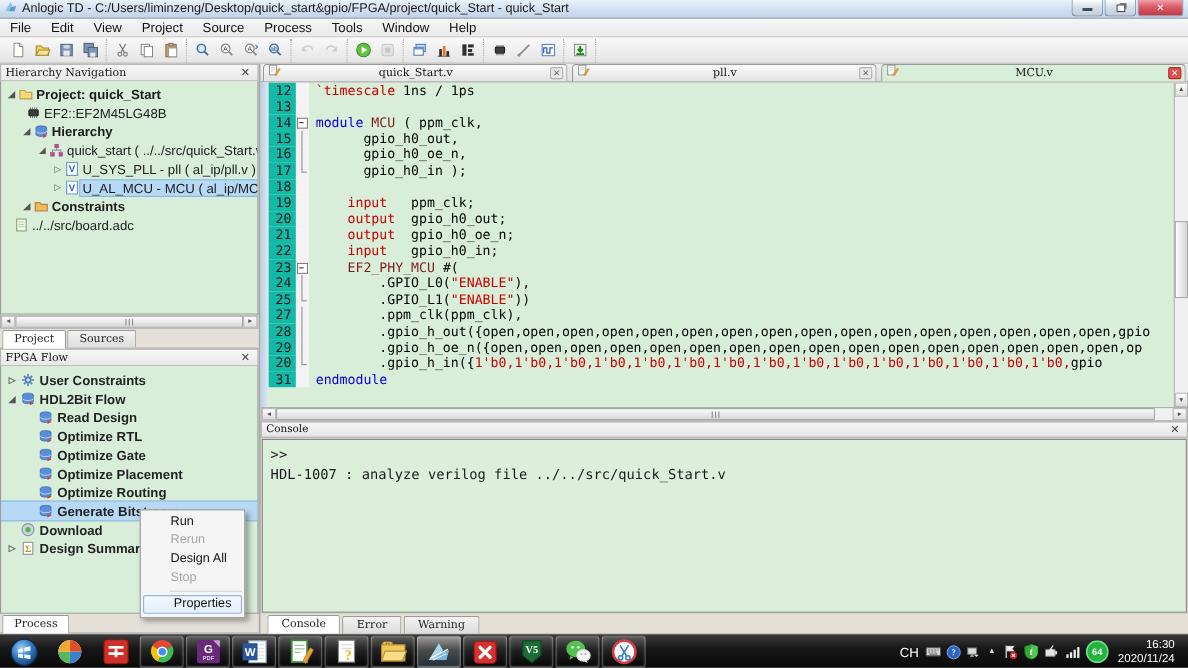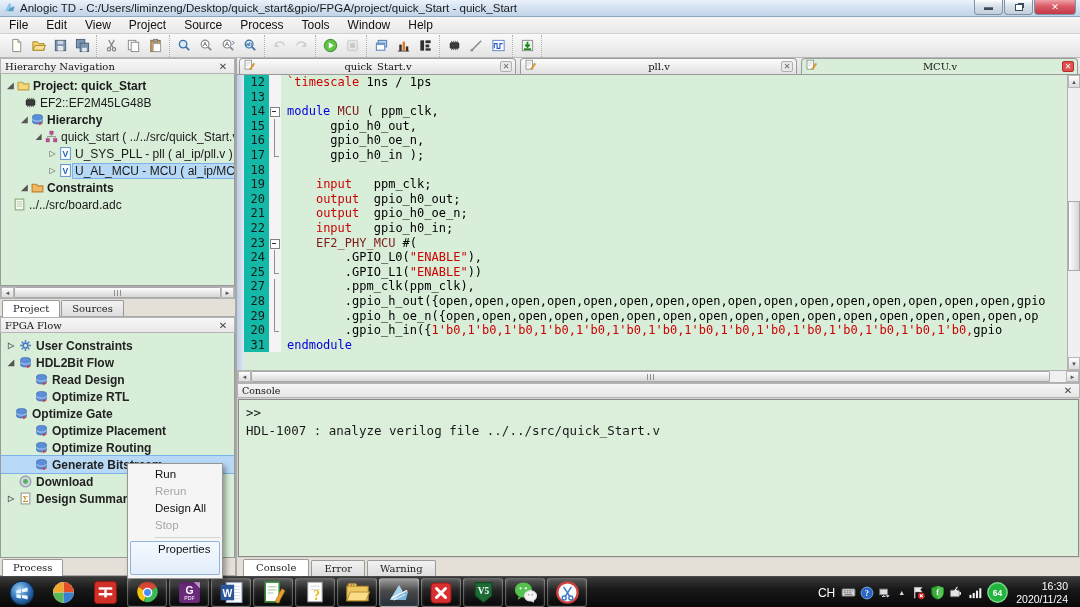--- a/index.html
+++ b/index.html
@@ -91,21 +91,21 @@
   .console-body { flex:1; background:#dcefdb; border:1px solid #8a8a8a; margin:1px; padding:4px 7px; font-family:"DejaVu Sans Mono",monospace; font-size:12.5px; color:#1a1a1a; }
   .console-body .cline { line-height:18px; white-space:pre; }
   .console-tabs { height:18px; display:flex; align-items:flex-end; background:#e4e0d8; padding-left:6px; }
   .ctab { font-family:"DejaVu Serif",serif; font-size:10px; padding:2px 12px; border:1px solid #9a9a9a; border-bottom:none; background:linear-gradient(#f2f2f2,#ddd); margin-right:2px; border-radius:2px 2px 0 0; color:#222; }
   .ctab.active { background:#fff; padding-bottom:3px; }
 
   
   .ctxmenu { position:absolute; left:127px; top:463px; width:96px; background:#f5f5f5; border:1px solid #979797; box-shadow:3px 3px 5px rgba(0,0,0,.35); z-index:60; padding:2px 0; }
   .cmi { height:17px; line-height:17px; font-size:11.5px; padding-left:27px; color:#111; }
   .cmi.disabled { color:#a6a6a6; }
-  .cmi.hl { margin:1px 2px; border:1px solid #8fb4dd; background:linear-gradient(#f4f9ff,#e2eefb); border-radius:2px; height:34px; line-height:15px; }
+  .cmi.hl { margin:1px 2px; border:1px solid #8fb4dd; background:linear-gradient(#f4f9ff,#e2eefb); border-radius:2px; height:17px; line-height:15px; }
   .cmsep { border-top:1px solid #d4d4d4; margin:3px 2px 3px 26px; }
 
   
   .taskbar { height:32px; background:linear-gradient(#3a3a3a,#181818 40%,#080808); border-top:1px solid #4a4a4a; display:flex; align-items:center; padding:0 2px; }
   .tb-app { width:40px; height:29px; margin:0 1px; display:flex; align-items:center; justify-content:center; border-radius:3px; }
   .tb-app.boxed { border:1px solid rgba(255,255,255,.3); background:linear-gradient(rgba(255,255,255,.18),rgba(255,255,255,.05) 45%,rgba(0,0,0,.25)); box-shadow:inset 0 0 3px rgba(255,255,255,.15); }
   .tb-app.active { background:linear-gradient(rgba(255,255,255,.5),rgba(255,255,255,.22) 45%,rgba(120,160,200,.25)); }
   .tb-start { width:38px; }
   .tray { margin-left:auto; display:flex; align-items:center; gap:4px; color:#fff; padding-right:4px; }
   .tray .ti { display:flex; align-items:center; justify-content:center; }
@@ -458,21 +458,21 @@
           <span class="ico" style="display: inline-flex;">
             <svg width="13" height="13" viewBox="0 0 12 12">
               <ellipse cx="6" cy="3" rx="4.5" ry="1.7" fill="#5a8ed8" stroke="#2a5aa8" stroke-width=".5"></ellipse>
               <path d="M1.5 3v5.5c0 .9 2 1.7 4.5 1.7s4.5-.8 4.5-1.7V3" fill="#5a8ed8" stroke="#2a5aa8" stroke-width=".5"></path>
               <path d="M1.5 5.8c0 .9 2 1.7 4.5 1.7s4.5-.8 4.5-1.7" fill="none" stroke="#cfe0f5" stroke-width=".7"></path>
               <path d="M7.5 8.2l3.5 1.6-3.5 1.6z" fill="#d04040"></path>
             </svg>
           </span>
           <span class="lbl">Optimize RTL</span>
         </div>
-        <div class="frow" style="">
+        <div class="frow" style="padding-left: 20px;">
           <span class="exp"></span>
           <span class="ico" style="display: inline-flex;">
             <svg width="13" height="13" viewBox="0 0 12 12">
               <ellipse cx="6" cy="3" rx="4.5" ry="1.7" fill="#5a8ed8" stroke="#2a5aa8" stroke-width=".5"></ellipse>
               <path d="M1.5 3v5.5c0 .9 2 1.7 4.5 1.7s4.5-.8 4.5-1.7V3" fill="#5a8ed8" stroke="#2a5aa8" stroke-width=".5"></path>
               <path d="M1.5 5.8c0 .9 2 1.7 4.5 1.7s4.5-.8 4.5-1.7" fill="none" stroke="#cfe0f5" stroke-width=".7"></path>
               <path d="M7.5 8.2l3.5 1.6-3.5 1.6z" fill="#d04040"></path>
             </svg>
           </span>
           <span class="lbl">Optimize Gate</span>

